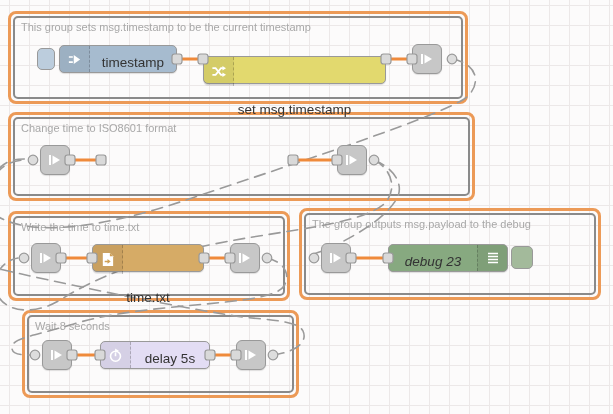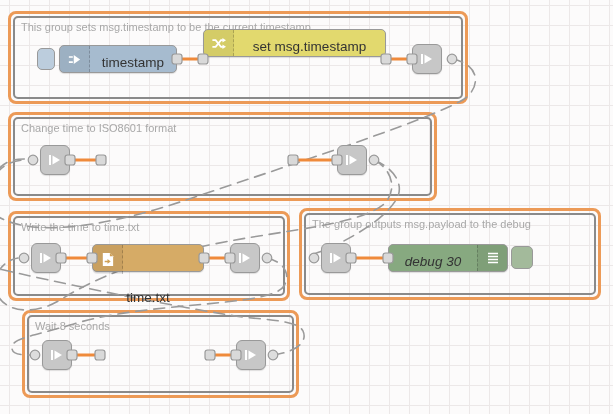--- a/index.html
+++ b/index.html
@@ -84,37 +84,37 @@
   .small-btn{
     position:absolute;
     border:1.5px solid #999;
     border-radius:5px;
     box-sizing:border-box;
     z-index:3;
   }
   .inject-btn{left:37px;top:48px;width:18px;height:22px;background:#bccddd;}
   .debug-btn{left:511px;top:246px;width:22px;height:23px;background:#a3ba9b;}
   .n-inject{left:59px;top:45px;width:118px;background:#a6bbcf;}
-  .n-change{left:203px;top:29px;width:183px;background:#e2d96e;}
+  .n-change{left:203px;top:56px;width:183px;background:#e2d96e;flex-direction:column;}
   .n-formatter{left:101px;top:146px;width:192px;background:#d8d2ec;}
   .n-file{left:92px;top:244px;width:112px;background:#d6ab66;flex-direction:column;}
   .n-debug{left:388px;top:244px;width:120px;background:#87a980;}
   .n-delay{left:100px;top:341px;width:110px;background:#e3ddf4;}
 </style>
 </head>
 <body>
 
 <div class="canvas">
 
   <div class="group" style="left:8px;top:11px;width:460px;height:93px">
     <div class="group-inner">
       <span class="group-label">This group sets msg.timestamp to be the current timestamp</span>
     </div>
   </div>
-  <div class="group" style="left:8px;top:112px;width:429px;height:89px">
+  <div class="group" style="left:8px;top:112px;width:467px;height:89px">
     <div class="group-inner">
       <span class="group-label">Change time to ISO8601 format</span>
     </div>
   </div>
   <div class="group" style="left:8px;top:211px;width:282px;height:90px">
     <div class="group-inner">
       <span class="group-label">Write the time to time.txt</span>
     </div>
   </div>
   <div class="group" style="left:299px;top:208px;width:302px;height:92px">
@@ -217,34 +217,44 @@
       </svg>
   </div>
 
   <div class="link-node" style="left:321px;top:243px">
     <svg width="16" height="16" viewBox="0 0 16 16">
         <path d="M3 3v10" stroke="#fff" stroke-width="2"></path>
         <path d="M5.5 3.4 13 8l-7.5 4.6z" fill="#fff"></path>
       </svg>
   </div>
   <div class="node n-debug italic">
-    <div class="label-box">debug 30</div>
+    <div class="label-box">debug 23</div>
     <div class="icon-box right">
       <svg width="14" height="14" viewBox="0 0 14 14">
           <path d="M2 2.5h10M2 5.5h10M2 8.5h10M2 11.5h10" stroke="#fff" stroke-width="1.7"></path>
         </svg>
     </div>
   </div>
   <div class="small-btn debug-btn"></div>
 
   <div class="link-node" style="left:42px;top:340px">
     <svg width="16" height="16" viewBox="0 0 16 16">
         <path d="M3 3v10" stroke="#fff" stroke-width="2"></path>
         <path d="M5.5 3.4 13 8l-7.5 4.6z" fill="#fff"></path>
       </svg>
+  </div>
+  <div class="node n-delay">
+    <div class="icon-box">
+      <svg width="15" height="15" viewBox="0 0 16 16">
+          <circle cx="8" cy="8.8" r="5.3" stroke="#fff" stroke-width="1.7" fill="none"></circle>
+          <path d="M8 8.8V5.4" stroke="#fff" stroke-width="1.7"></path>
+          <path d="M7.6 0.6 11.6 3 7.6 5.4z" fill="#fff"></path>
+        </svg>
+    </div>
+    <div class="label-box">delay 5s</div>
   </div>
   <div class="link-node" style="left:236px;top:340px">
     <svg width="16" height="16" viewBox="0 0 16 16">
         <path d="M3 3v10" stroke="#fff" stroke-width="2"></path>
         <path d="M5.5 3.4 13 8l-7.5 4.6z" fill="#fff"></path>
       </svg>
   </div>
 
   <svg class="port-layer" width="613" height="414">
     <g fill="#d9d9d9" stroke="#999" stroke-width="1.2">

